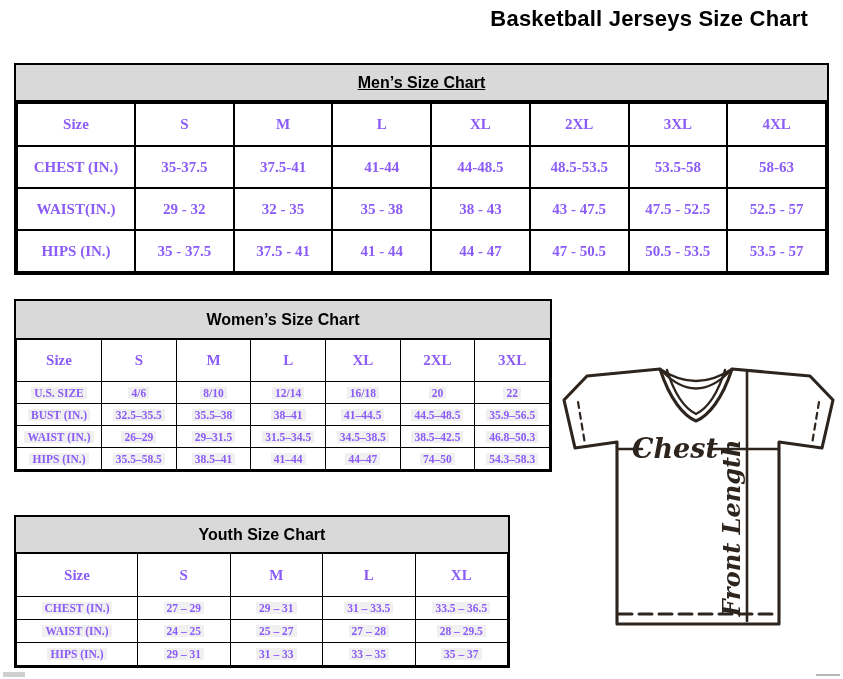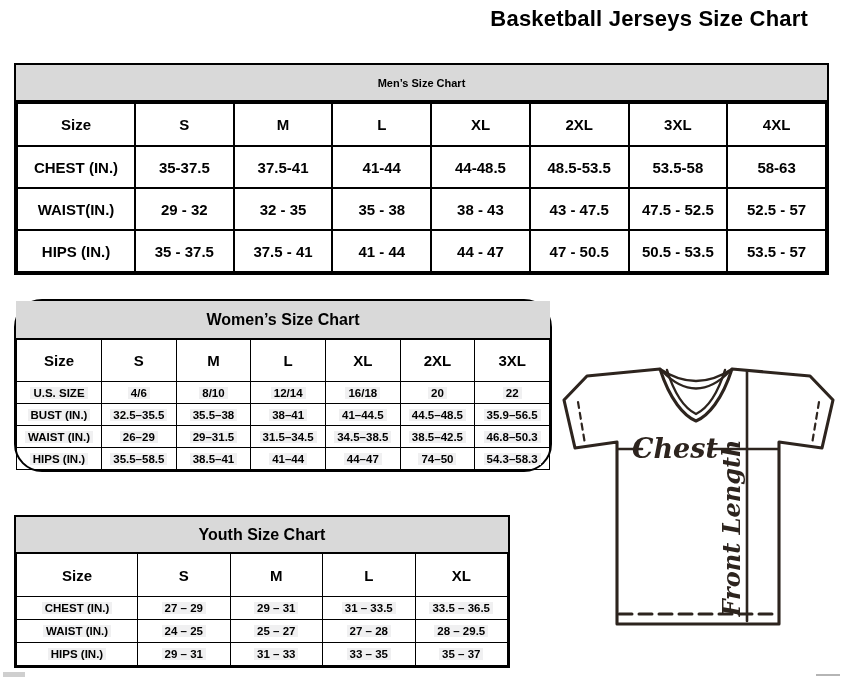--- a/index.html
+++ b/index.html
@@ -9,33 +9,33 @@
   }
   .page-title {
     position:absolute; top:6px; left:0; width:808px; margin:0;
     text-align:right; font-size:22px; font-weight:bold; letter-spacing:0.2px;
   }
   .table-box { position:absolute; border:2px solid #000; background:#fff; box-sizing:border-box; }
   .band {
     display:flex; align-items:center; justify-content:center;
     font-weight:bold; background:#d9d9d9;
   }
-  table { width:100%; border-collapse:collapse; table-layout:fixed; font-weight:bold; color:#000000; }
+  table { width:100%; border-collapse:collapse; table-layout:fixed; font-weight:bold; color:#8b5cf6;font-family:Liberation Serif, serif; }
   th, td { border:1px solid #000; text-align:center; vertical-align:middle; padding:0; overflow:hidden; }
 
   
   #mens { left:14px; top:63px; width:815px; }
-  #mens .band { height:35px; border-bottom:2px solid #000; font-size:11px; }
+  #mens .band { height:35px; border-bottom:2px solid #000; font-size:16px;text-decoration:underline; }
   #mens th, #mens td { border-width:2px; font-size:15px; }
   #mens thead tr { height:43px; }
   #mens tbody tr { height:42px; }
   #mens tr > *:first-child { width:116px; }
 
   
-  #womens { left:14px; top:299px; width:538px;border-radius:28px; }
+  #womens { left:14px; top:299px; width:538px; }
   #womens .band { height:37px; border-bottom:1px solid #000; font-size:16px; }
   #womens thead tr { height:42px; font-size:15px; }
   #womens tbody tr { height:22px; font-size:11.5px; }
   #womens tr > *:first-child { width:84px; }
 
   
   #youth { left:14px; top:515px; width:496px; }
   #youth .band { height:35px; border-bottom:1px solid #000; font-size:16px; }
   #youth thead tr { height:43px; font-size:15px; }
   #youth tbody tr { height:23px; font-size:11.5px; }

